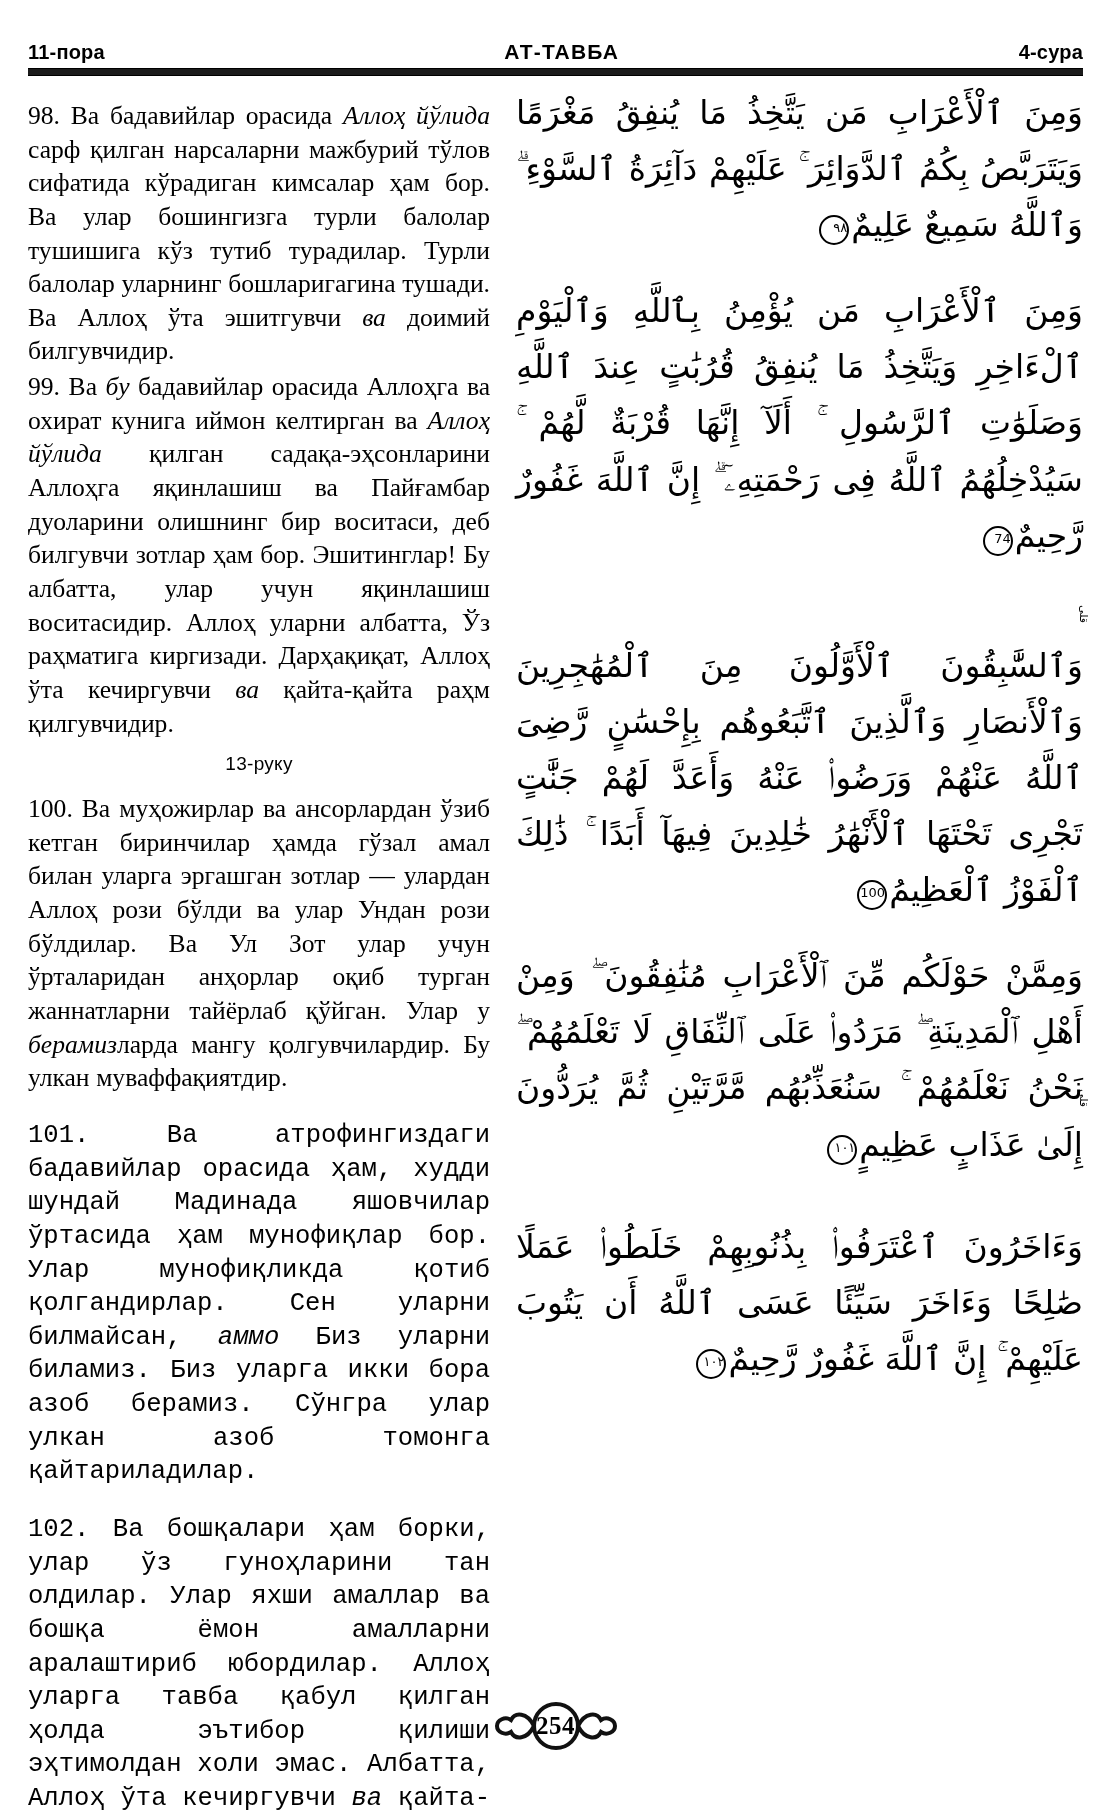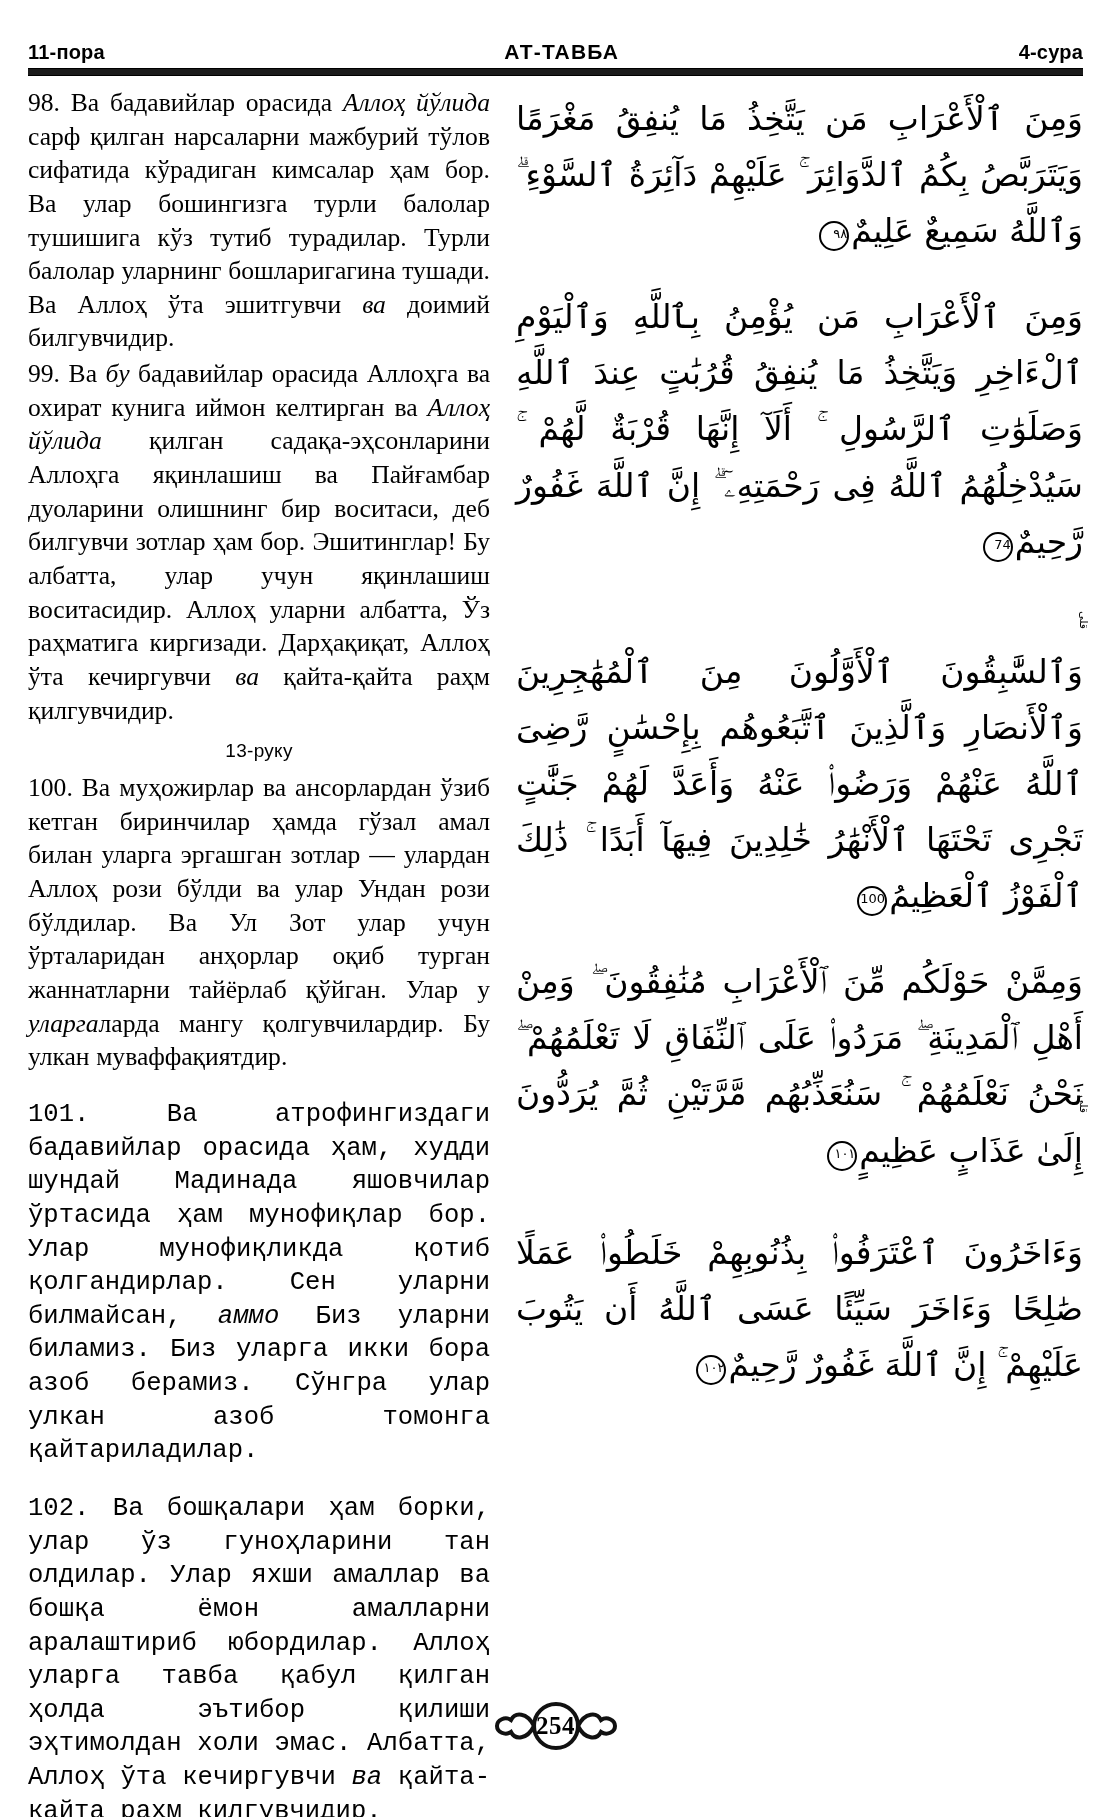--- a/index.html
+++ b/index.html
@@ -67,32 +67,32 @@
   .col-uz {
     position: absolute;
     left: 28px;
     top: 0;
     width: 462px;
   }
 
   .col-ar {
     position: absolute;
     left: 516px;
-    top: 9px;
+    top: 3px;
     width: 567px;
     direction: rtl;
   }
 
   
   .verse {
     font-size: 25.6px;
     line-height: 1.315;
     text-align: justify;
     text-justify: inter-word;
-    margin: 4px 0 0 0;
+    margin: 17px 0 0 0;
     hyphens: manual;
     word-spacing: 0.2px;
   }
   .verse + .verse { margin-top: 2px; }
   .verse.gap-before { margin-top: 24px; font-family: Liberation Mono, monospace; }
   .verse i, .verse em {
     font-style: italic;
   }
 
   .ruku-head {
@@ -180,21 +180,21 @@
   <div class="columns">
 
     <div class="col-uz">
 
       <p class="verse">98. Ва бадавийлар орасида <i>Аллоҳ йўлида</i> сарф қилган нарсаларни мажбурий тўлов сифатида кўрадиган кимсалар ҳам бор. Ва улар бошингизга турли балолар тушишига кўз тутиб турадилар. Турли балолар уларнинг бошларигагина тушади. Ва Аллоҳ ўта эшитгувчи <i>ва</i> доимий билгувчидир.</p>
 
       <p class="verse">99. Ва <i>бу</i> бадавийлар орасида Аллоҳга ва охират кунига иймон келтирган ва <i>Аллоҳ йўлида</i> қилган садақа-эҳсонларини Аллоҳга яқинлашиш ва Пайғамбар дуоларини олишнинг бир воситаси, деб билгувчи зотлар ҳам бор. Эшитинглар! Бу албатта, улар учун яқинлашиш воситасидир. Аллоҳ уларни албатта, Ўз раҳматига киргизади. Дарҳақиқат, Аллоҳ ўта кечиргувчи <i>ва</i> қайта-қайта раҳм қилгувчидир.</p>
 
       <div class="ruku-head">13-руку</div>
 
-      <p class="verse">100. Ва муҳожирлар ва ансорлардан ўзиб кетган биринчилар ҳамда гўзал амал билан уларга эргашган зотлар — улардан Аллоҳ рози бўлди ва улар Ундан рози бўлдилар. Ва Ул Зот улар учун ўрталаридан анҳорлар оқиб турган жаннатларни тайёрлаб қўйган. Улар у <i>уларга</i>ларда мангу қолгувчилардир. Бу улкан муваффақиятдир.</p>
+      <p class="verse">100. Ва муҳожирлар ва ансорлардан ўзиб кетган биринчилар ҳамда гўзал амал билан уларга эргашган зотлар — улардан Аллоҳ рози бўлди ва улар Ундан рози бўлдилар. Ва Ул Зот улар учун ўрталаридан анҳорлар оқиб турган жаннатларни тайёрлаб қўйган. Улар у <i>берамиз</i>ларда мангу қолгувчилардир. Бу улкан муваффақиятдир.</p>
 
       <p class="verse gap-before">101. Ва атрофингиздаги бадавийлар орасида ҳам, худди шундай Мадинада яшовчилар ўртасида ҳам мунофиқлар бор. Улар мунофиқликда қотиб қолгандирлар. Сен уларни билмайсан, <i>аммо</i> Биз уларни биламиз. Биз уларга икки бора азоб берамиз. Сўнгра улар улкан азоб томонга қайтариладилар.</p>
 
       <p class="verse gap-before">102. Ва бошқалари ҳам борки, улар ўз гуноҳларини тан олдилар. Улар яхши амаллар ва бошқа ёмон амалларни аралаштириб юбордилар. Аллоҳ уларга тавба қабул қилган ҳолда эътибор қилиши эҳтимолдан холи эмас. Албатта, Аллоҳ ўта кечиргувчи <i>ва</i> қайта-қайта раҳм қилгувчидир.</p>
     </div>
 
     <div class="col-ar">
 
       <div class="ayah-block">
         <span>وَمِنَ ٱلْأَعْرَابِ مَن يَتَّخِذُ مَا يُنفِقُ مَغْرَمًا وَيَتَرَبَّصُ بِكُمُ ٱلدَّوَائِرَ ۚ عَلَيْهِمْ دَآئِرَةُ ٱلسَّوْءِ ۗ وَٱللَّهُ سَمِيعٌ عَلِيمٌ</span><span class="ayah-mark">٩٨</span>

